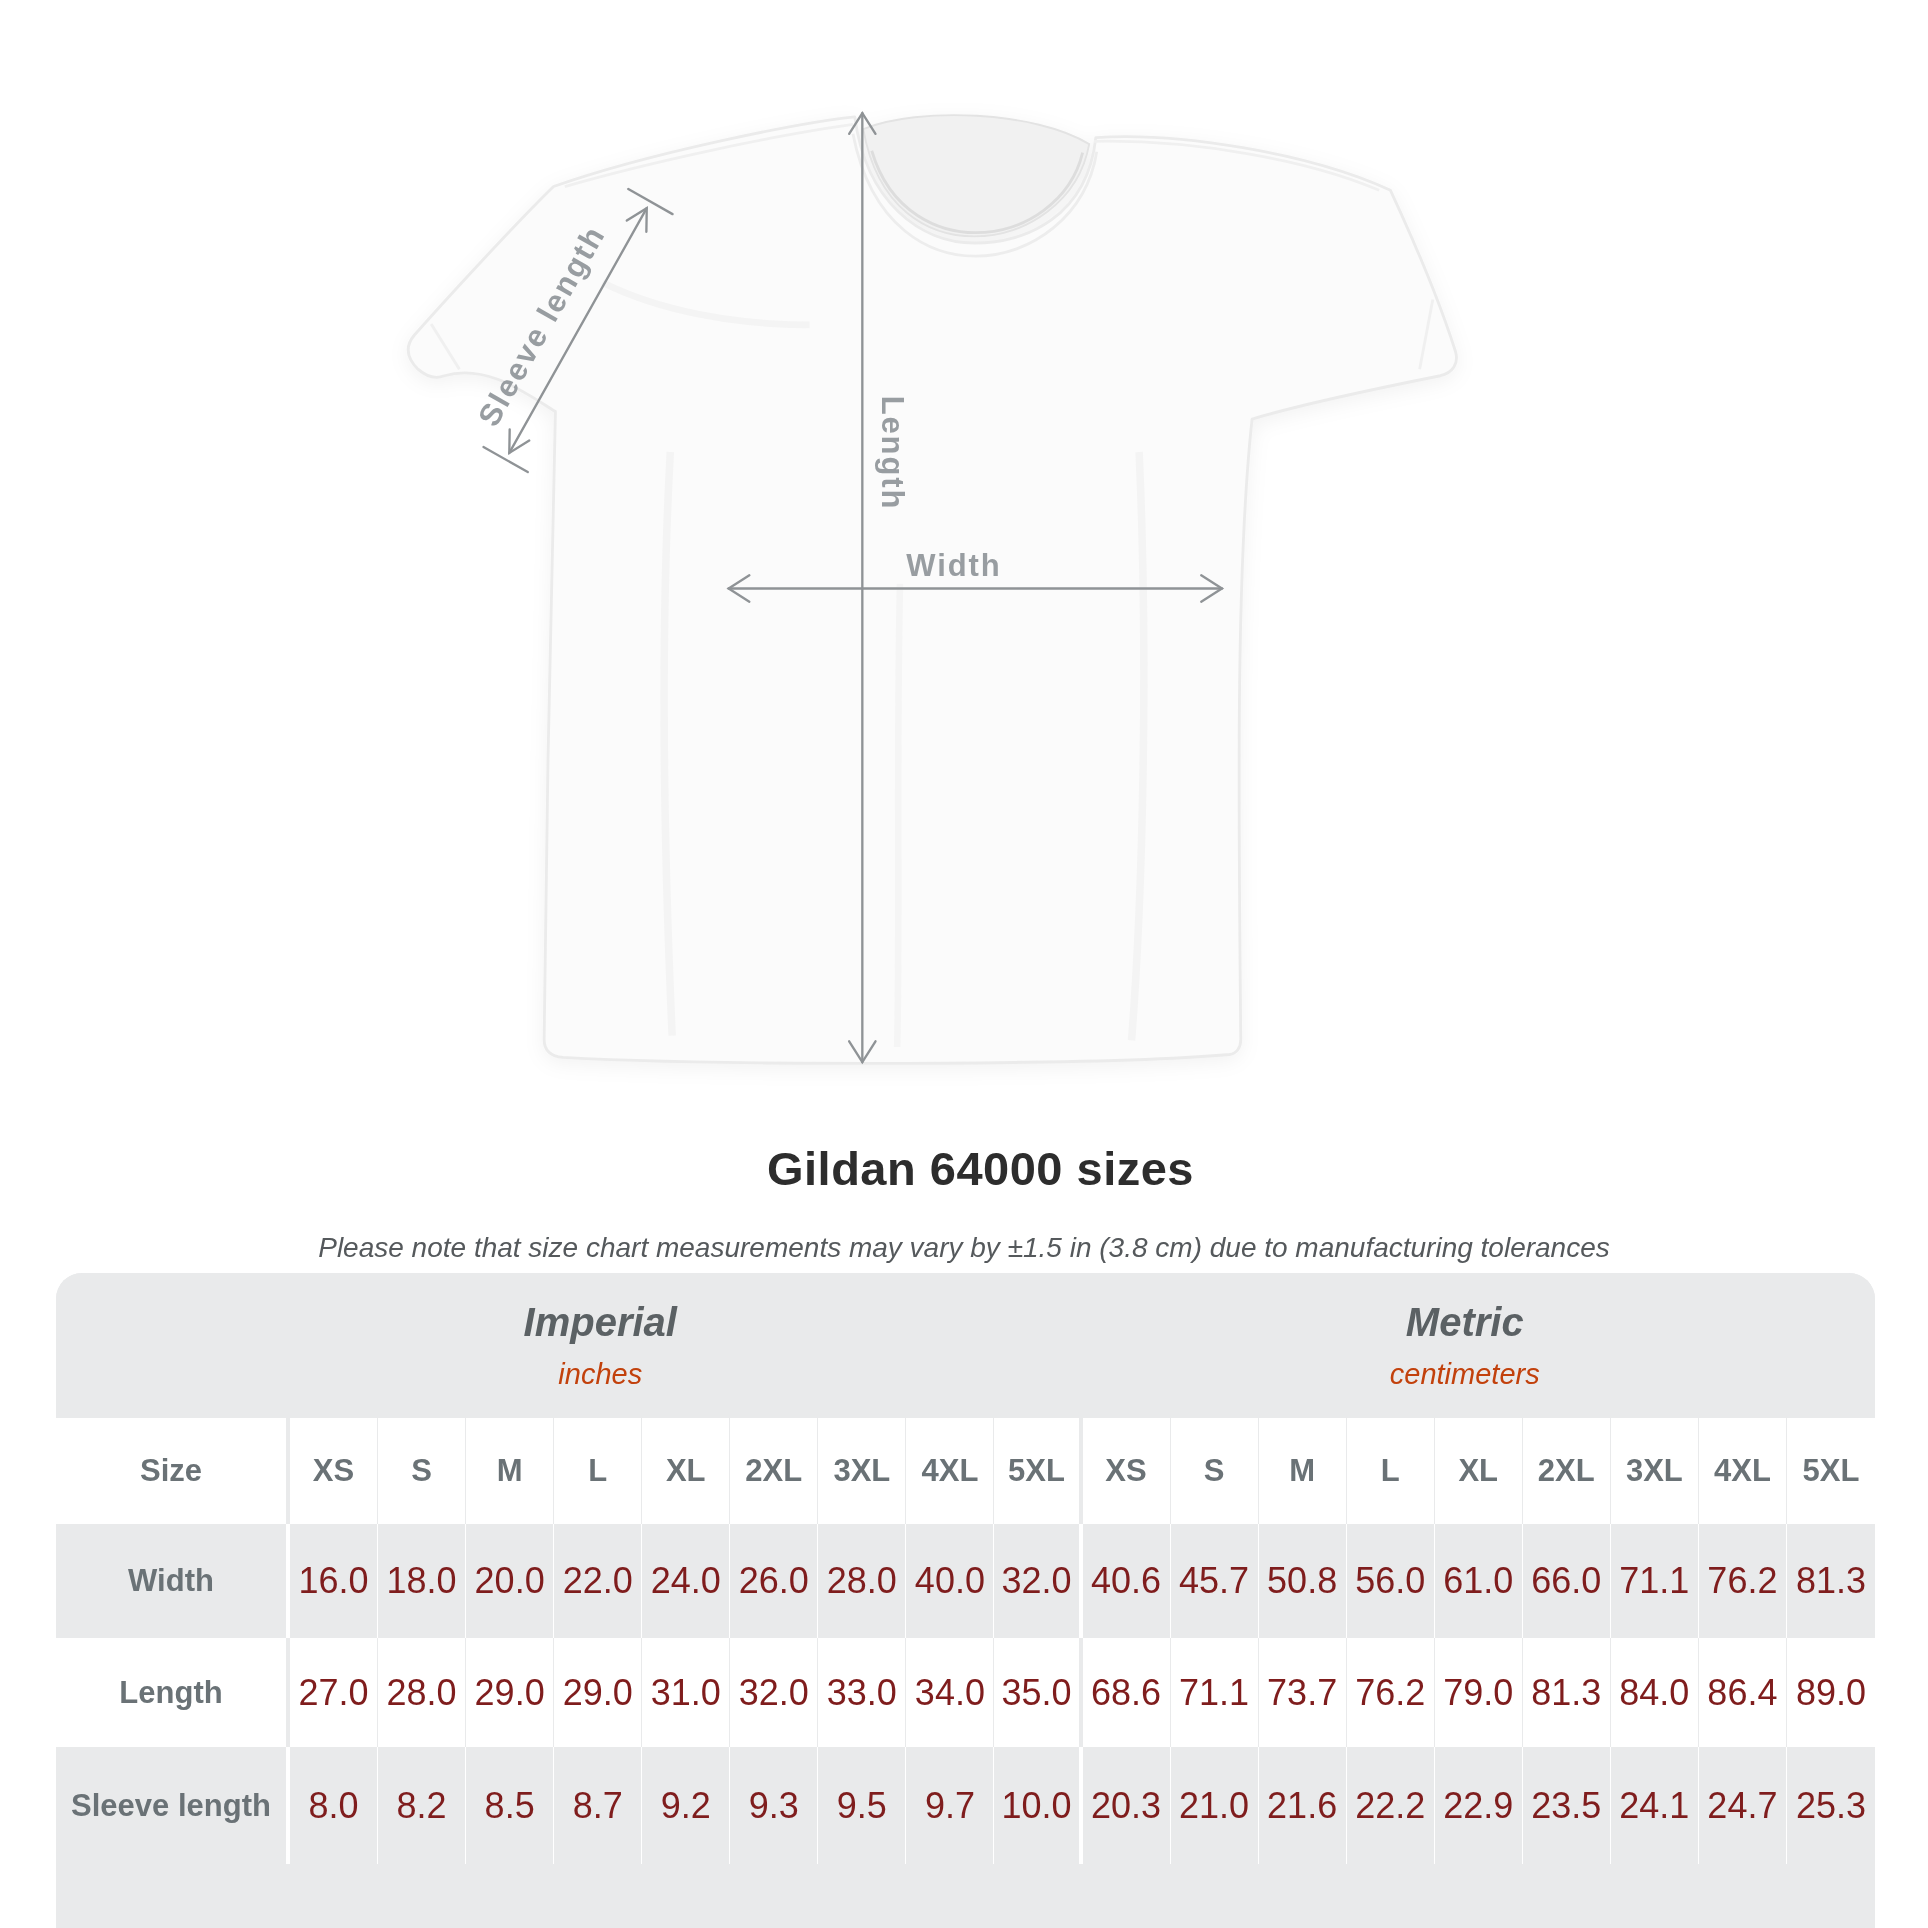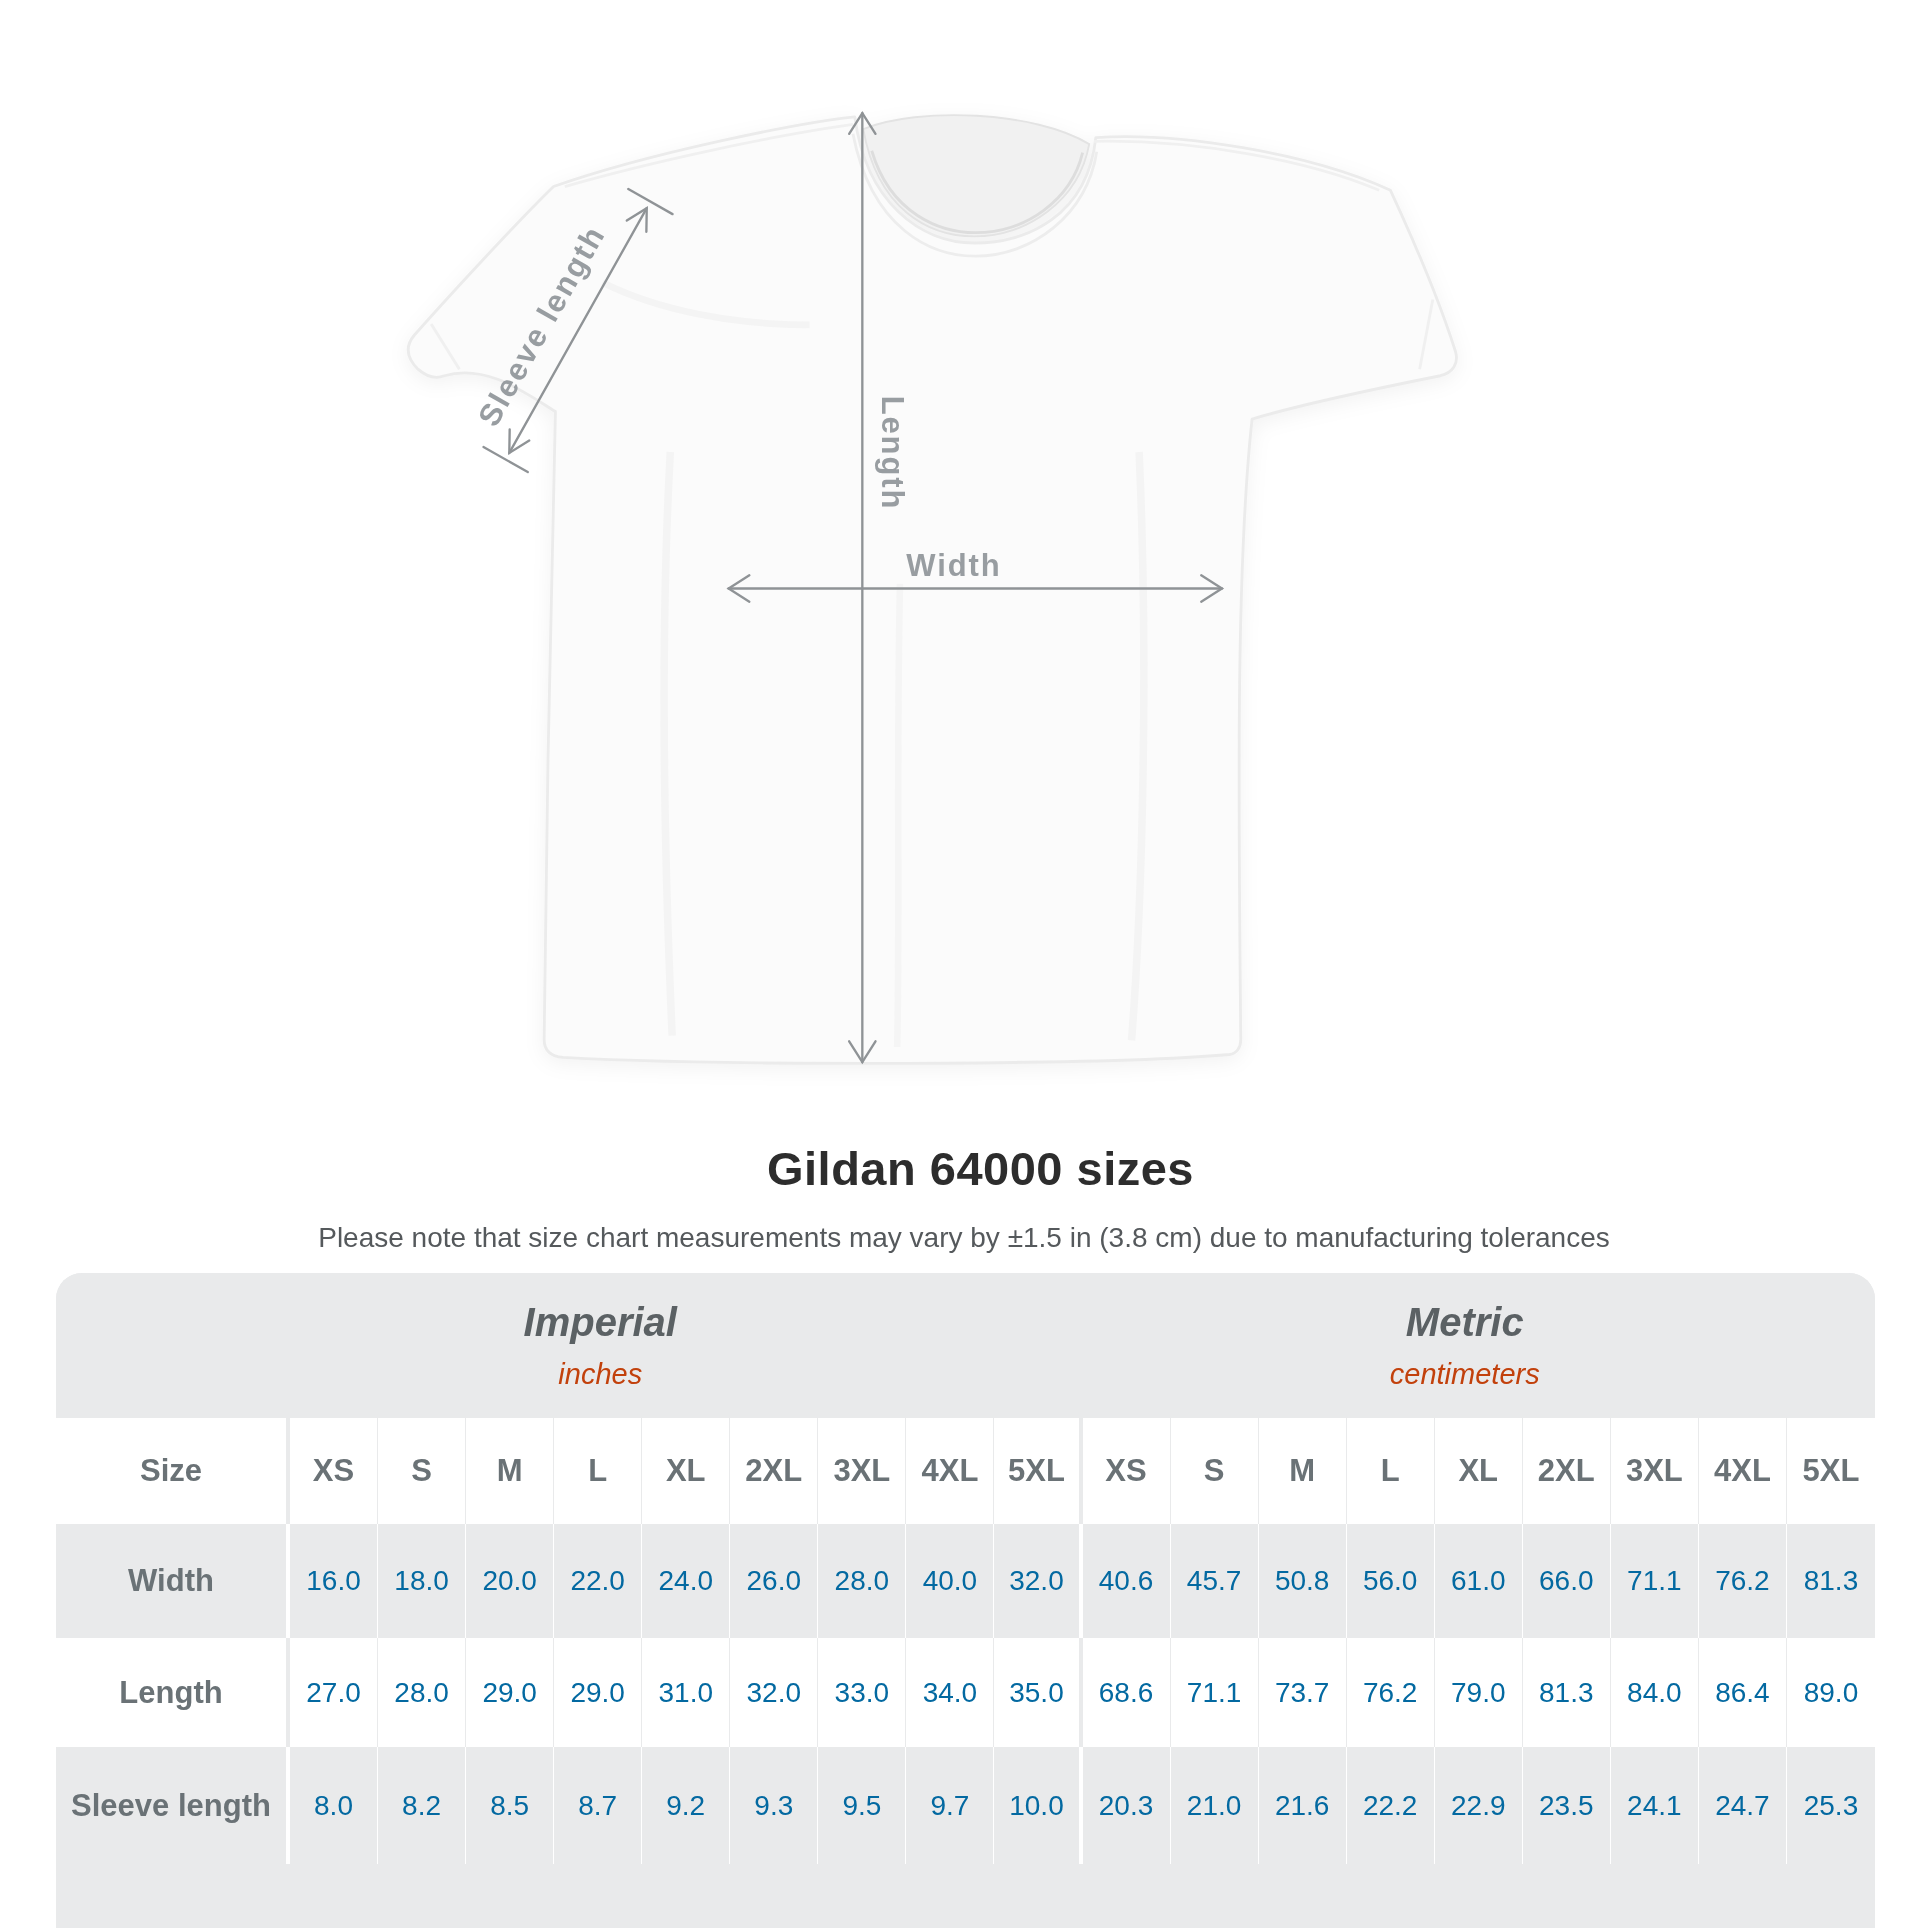--- a/index.html
+++ b/index.html
@@ -12,42 +12,42 @@
   .figure svg { position: absolute; left: 0; top: 0; }
   .fig-label { position: absolute; font-weight: bold; color: #989da1;
                font-size: 31px; letter-spacing: 1.9px; white-space: nowrap; }
   .lbl-sleeve { left: 542px; top: 326px; transform: translate(-50%,-50%) rotate(-60.5deg); }
   .lbl-length { left: 892px; top: 453px; transform: translate(-50%,-50%) rotate(90deg); }
   .lbl-width  { left: 954px; top: 566px; transform: translate(-50%,-50%); }
 
   
   .title-block { position: absolute; left: 0; top: 1141px; width: 1928px; text-align: center; }
   .page-title { font-size: 47px; font-weight: bold; color: #2d2d2d; letter-spacing: 0.5px; margin-left: 33px; }
-  .page-subtitle { margin-top: 26px; font-size: 28px; color: #55595c; }
+  .page-subtitle { margin-top: 36px; font-size: 28px; font-style: italic; color: #55595c; }
 
   
   .size-table { position: absolute; left: 56px; top: 1273px; width: 1819px; height: 704px;
                 background: #e9eaeb; border-radius: 26px; overflow: hidden;
                 display: grid;
                 grid-template-columns: 234px repeat(18, 1fr);
                 grid-template-rows: 145px 106px 114px 109px 117px; }
   .cell { display: flex; align-items: center; justify-content: center;
           border-right: 1.9px solid transparent; }
   .cell.w { background: #ffffff; border-right-color: #e9eaeb; }
   .cell.g { background: #e9eaeb; border-right-color: #ffffff; }
   .cell.thick { border-right-width: 4.7px; }
   .cell.last { border-right: none; }
   .band { background: #e9eaeb; border-right: none; flex-direction: column; justify-content: center; }
   .unit-title { font-size: 40px; font-weight: bold; font-style: italic; color: #5b6164; }
   .unit-sub   { margin-top: 13px; font-size: 29px; font-style: italic; color: #c2410c; }
   .band-imperial .band-inner { transform: translateX(31px); }
   .band-metric  .band-inner { transform: translateX(-14px); }
   .band-inner { display: flex; flex-direction: column; align-items: center; }
   .size-head, .row-label { font-size: 31px; font-weight: bold; color: #6a7276; text-align: center; }
-  .val { font-size: 28px; color: #0369a1; }
+  .val { font-size: 36px; color: #7f1d1d; }
 </style>
 </head>
 <body>
 
 <div class="figure">
   <svg width="1928" height="1177" viewBox="0 0 2048 1250">
 
     <g style="filter: drop-shadow(0px 5px 10px rgba(0,0,0,0.05));">
       <path d="M 908 124
            C 850 130, 690 162, 588 198

